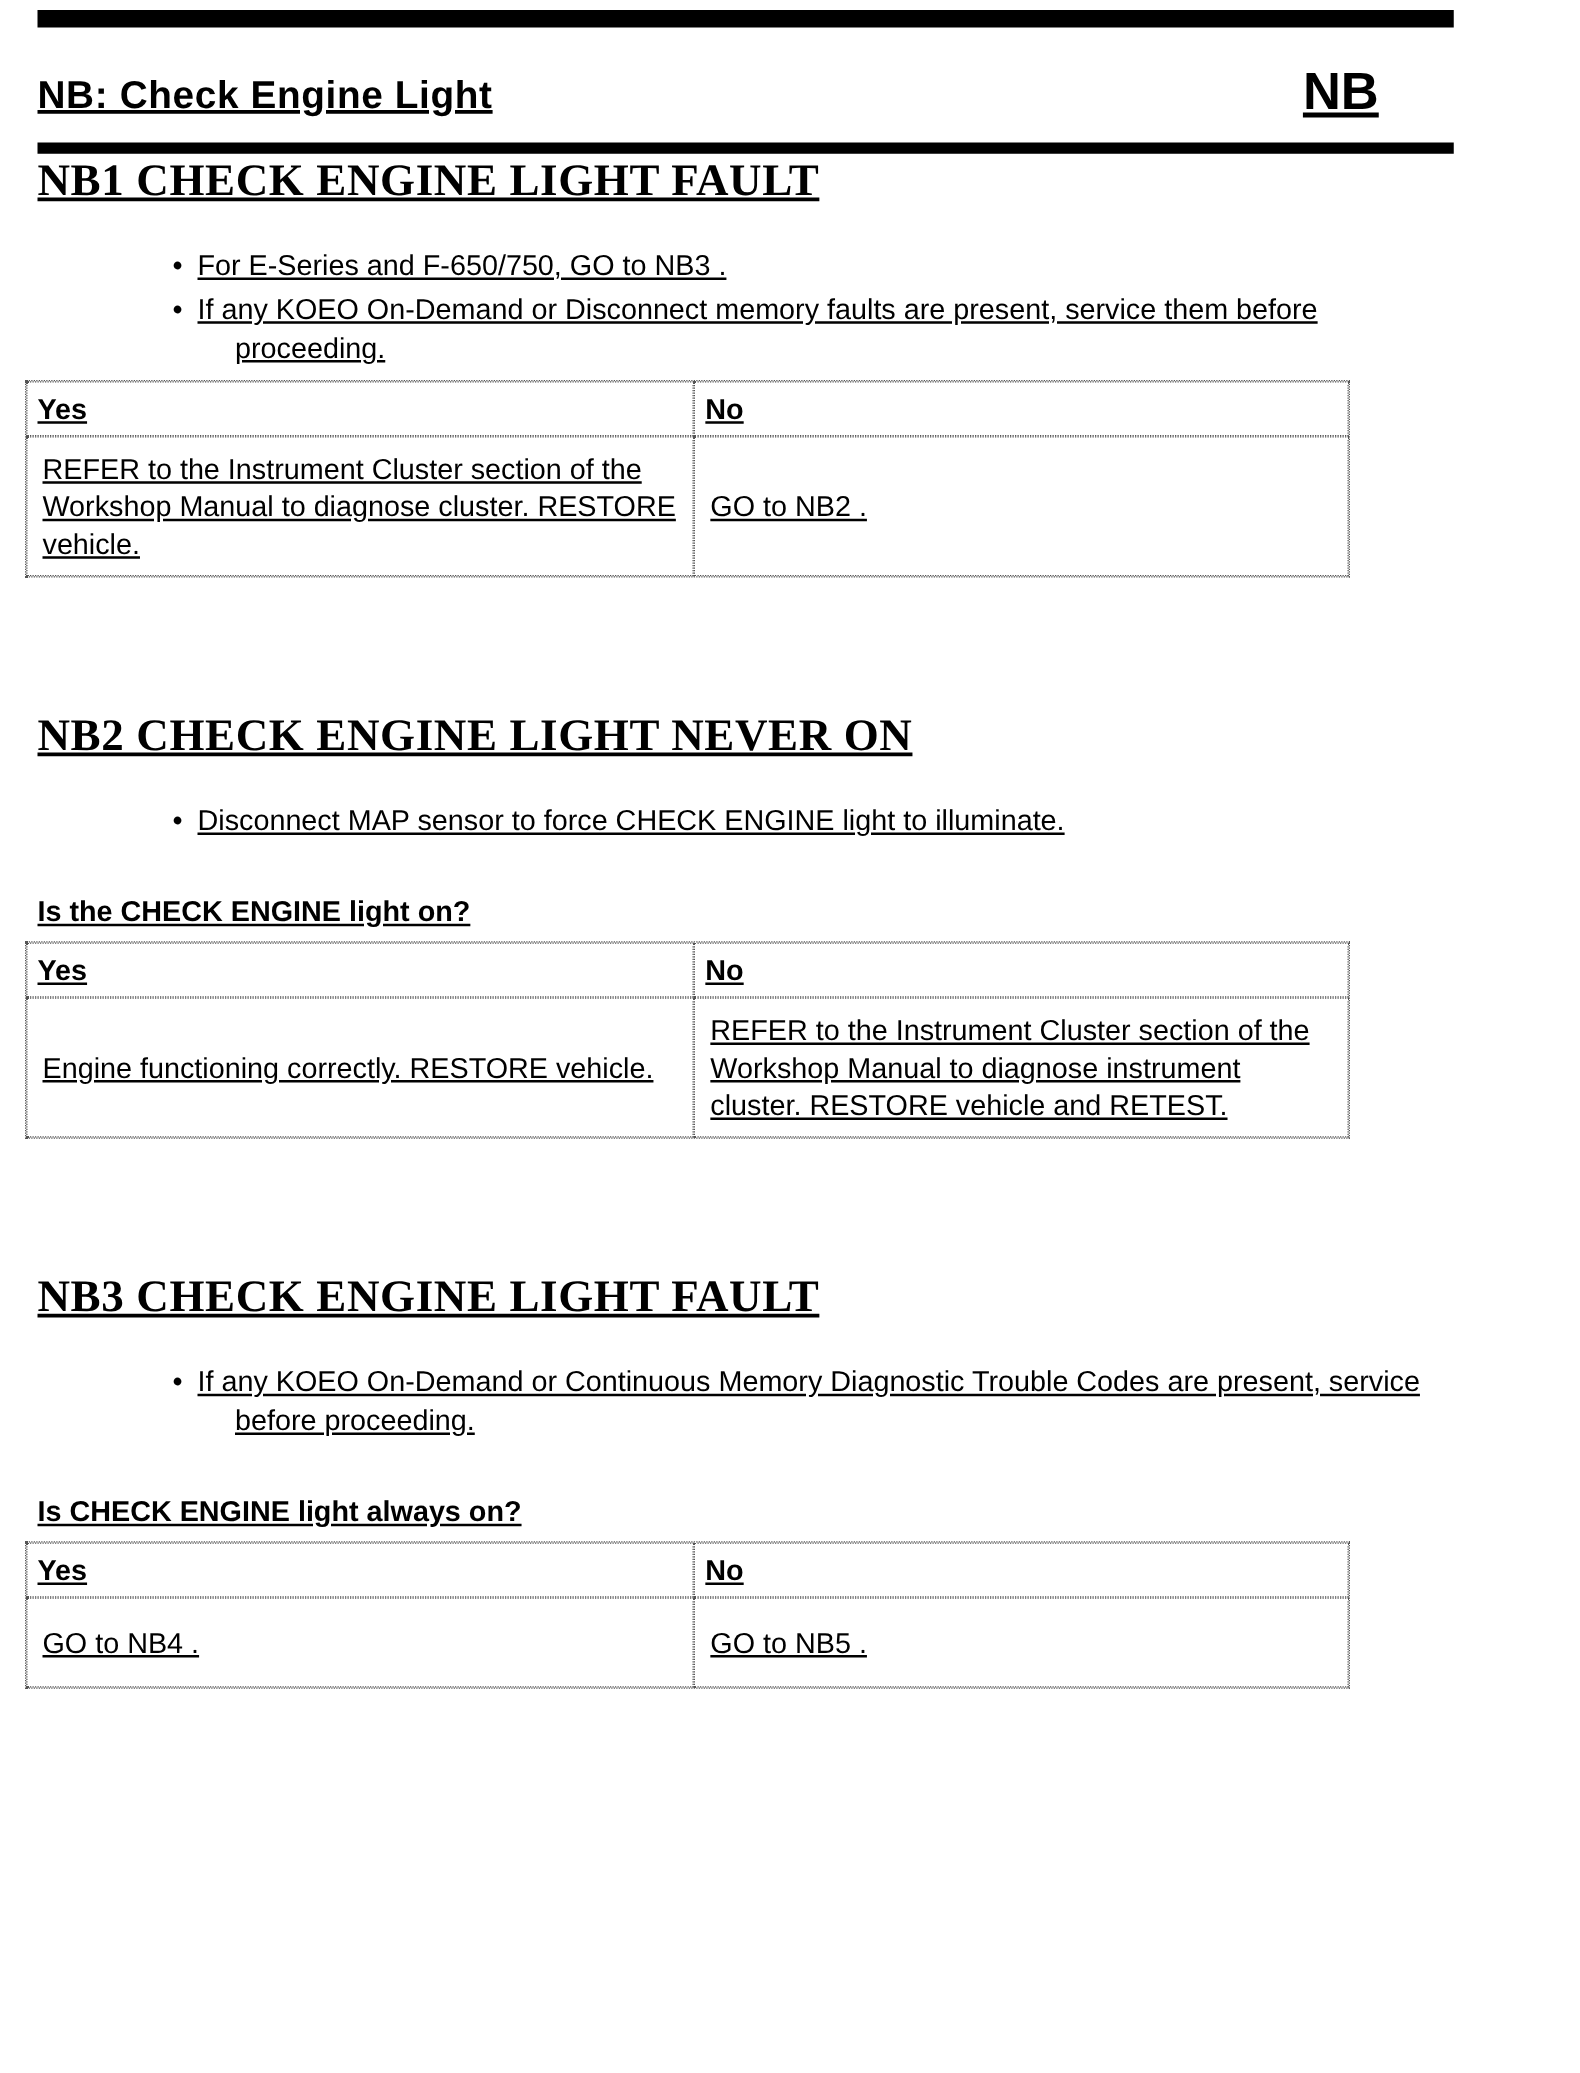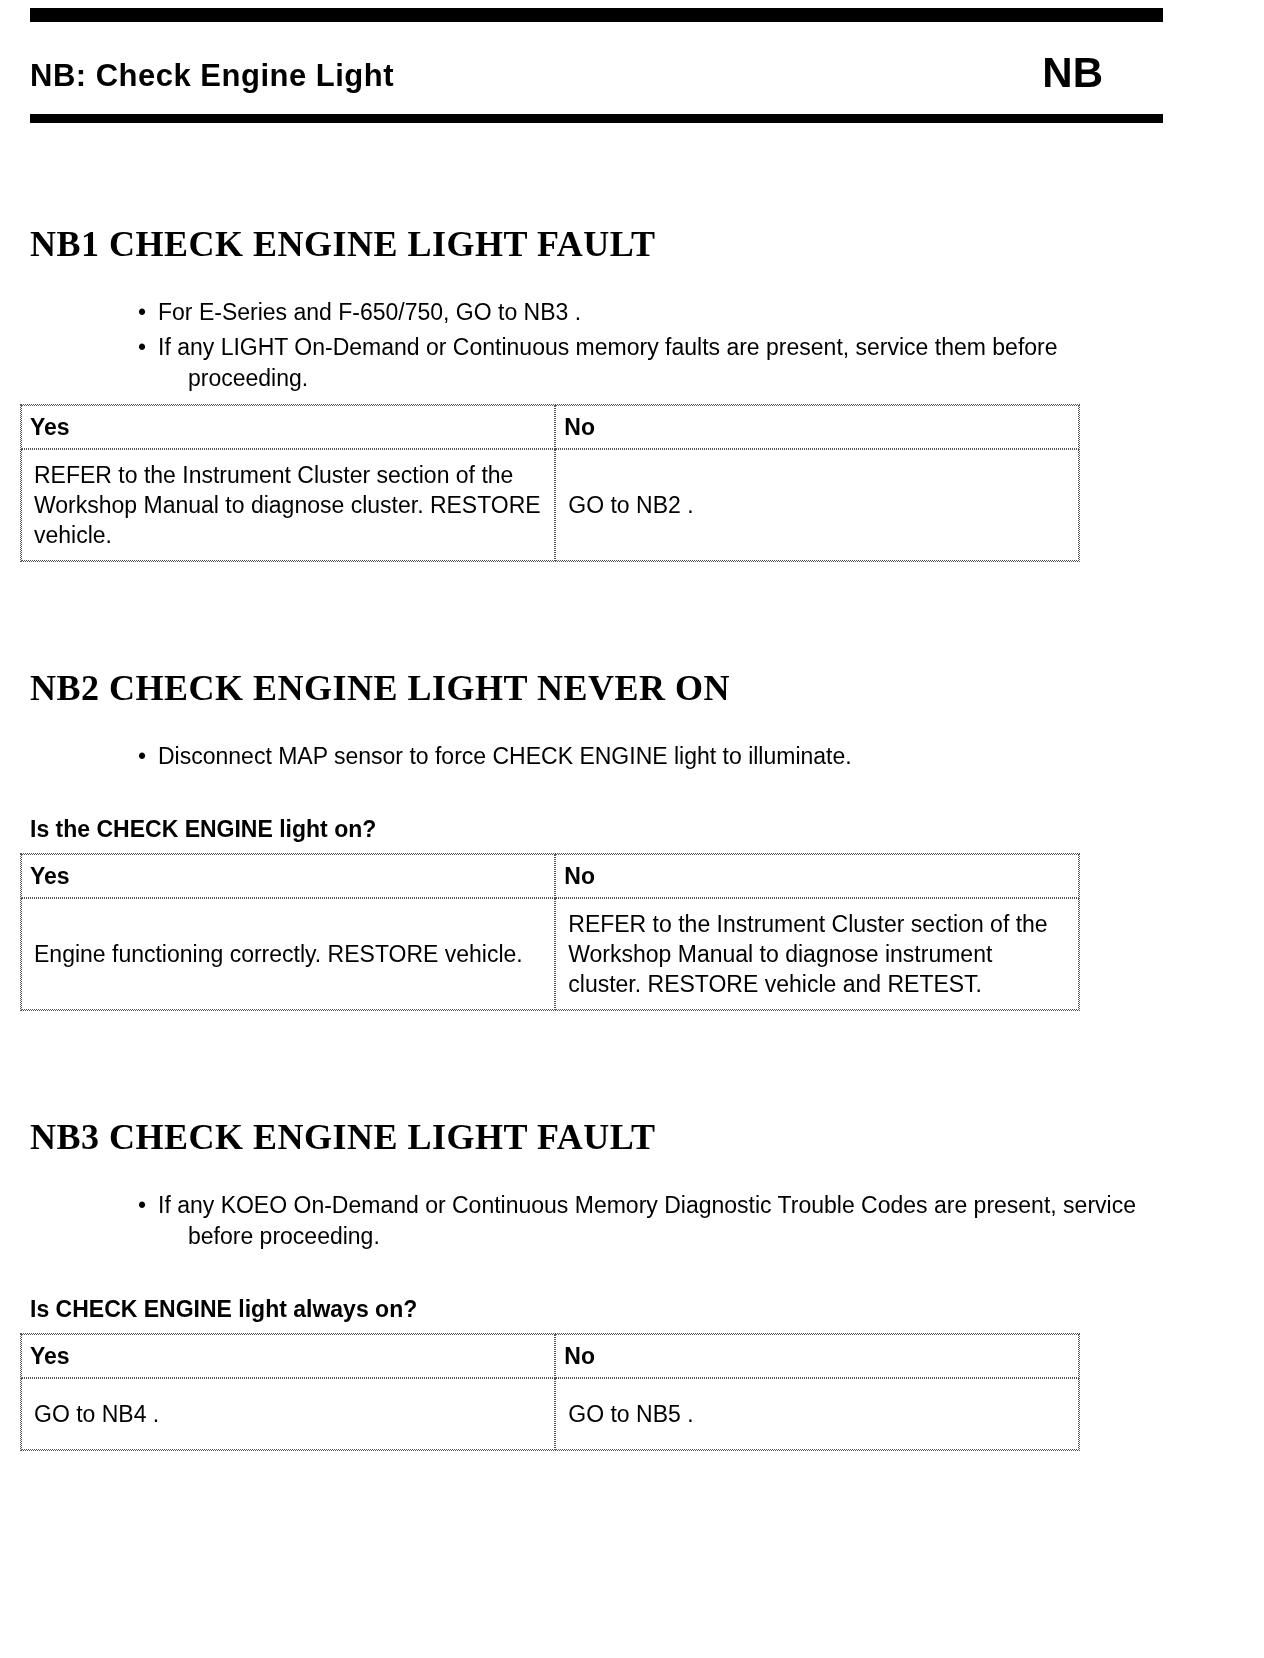--- a/index.html
+++ b/index.html
@@ -11,20 +11,21 @@
     width: 1264px;
     min-height: 1658px;
     font-family: "Liberation Sans", sans-serif;
     color: #000000;
     -webkit-font-smoothing: antialiased;
   }
   .page {
     padding: 0 30px;
     box-sizing: border-box;
     width: 1136px;
+    text-decoration: underline;
   }
   .rule {
     background: #000000;
     width: 1133px;
   }
   .rule.top { height: 14px; margin-top: 8px; }
   .rule.mid { height: 9px; margin-top: 20px; }
 
   .doc-header {
     width: 1133px;
@@ -45,21 +46,21 @@
     padding-right: 60px;
   }
 
   .section-heading {
     font-family: "Liberation Serif", "DejaVu Serif", serif;
     font-weight: bold;
     font-size: 36px;
     letter-spacing: 0.5px;
     margin: 0;
   }
-  .section-heading.first { margin-top: 100px; }
+  .section-heading.first { }
   .section-heading.later { margin-top: 105px; }
 
   ul.bullets {
     list-style: none;
     margin: 32px 0 0 0;
     padding: 0;
     width: 1133px;
   }
   ul.bullets li {
     position: relative;
@@ -124,21 +125,21 @@
   <div class="doc-header">
     <div class="doc-title">NB: Check Engine Light</div>
     <div class="doc-code">NB</div>
   </div>
 
   <div class="rule mid"></div>
 
   <h2 class="section-heading first">NB1 CHECK ENGINE LIGHT FAULT</h2>
   <ul class="bullets">
     <li>For E-Series and F-650/750, GO to NB3 .</li>
-    <li>If any LIGHT On-Demand or Continuous memory faults are present, service them before proceeding.</li>
+    <li>If any KOEO On-Demand or Disconnect memory faults are present, service them before proceeding.</li>
   </ul>
   <table class="decision">
     <colgroup>
         <col class="col-yes">
         <col class="col-no">
       </colgroup>
     <thead>
       <tr>
         <th>Yes</th>
         <th>No</th>

